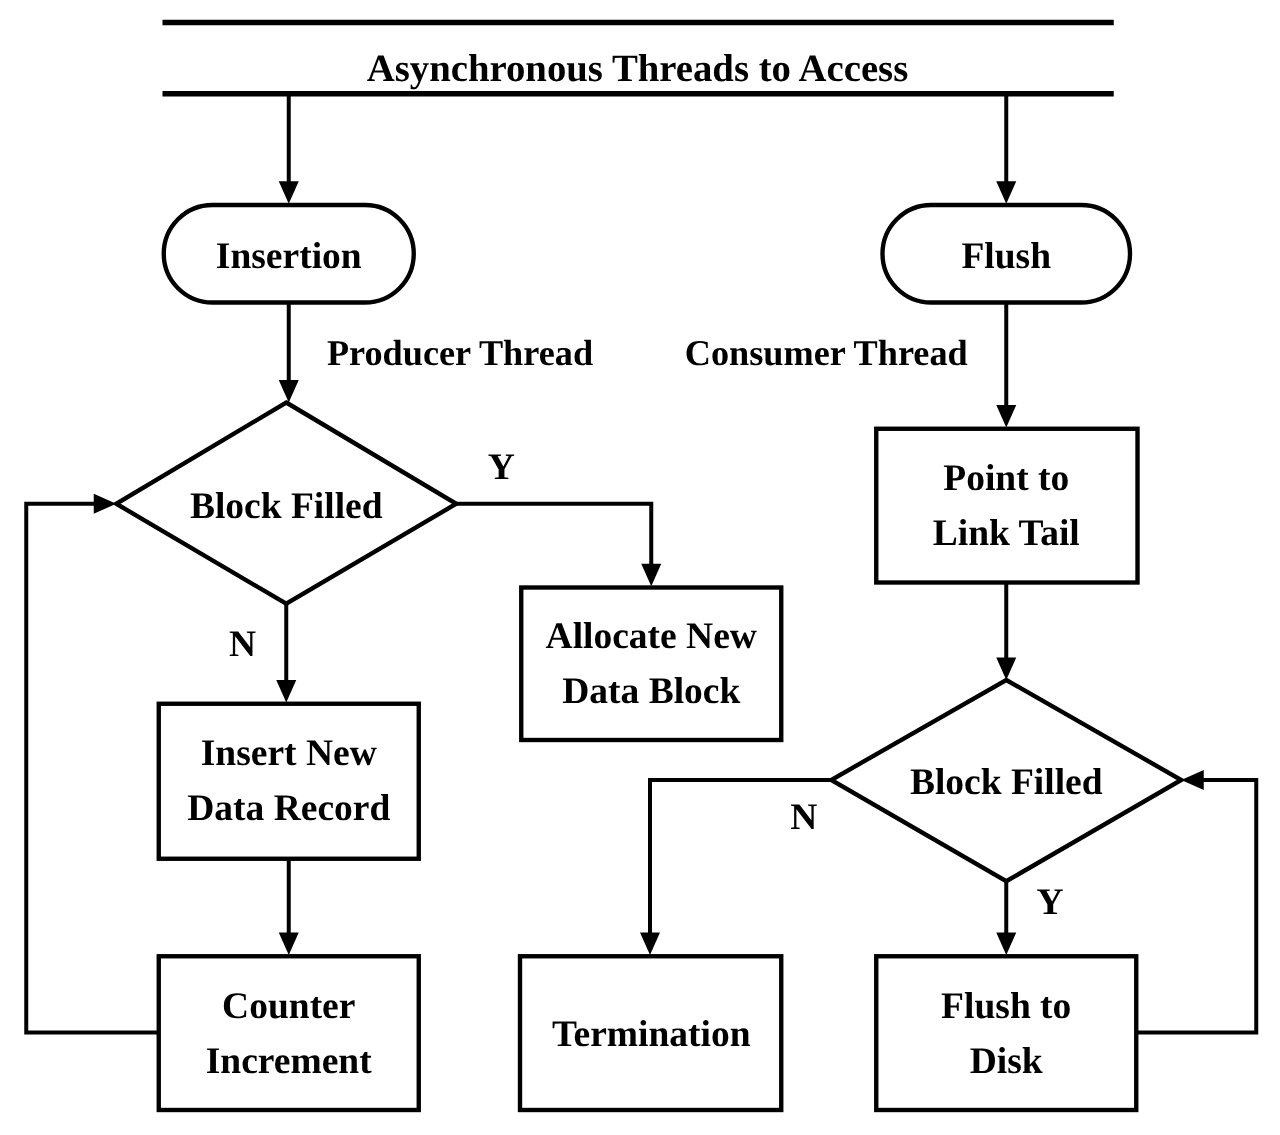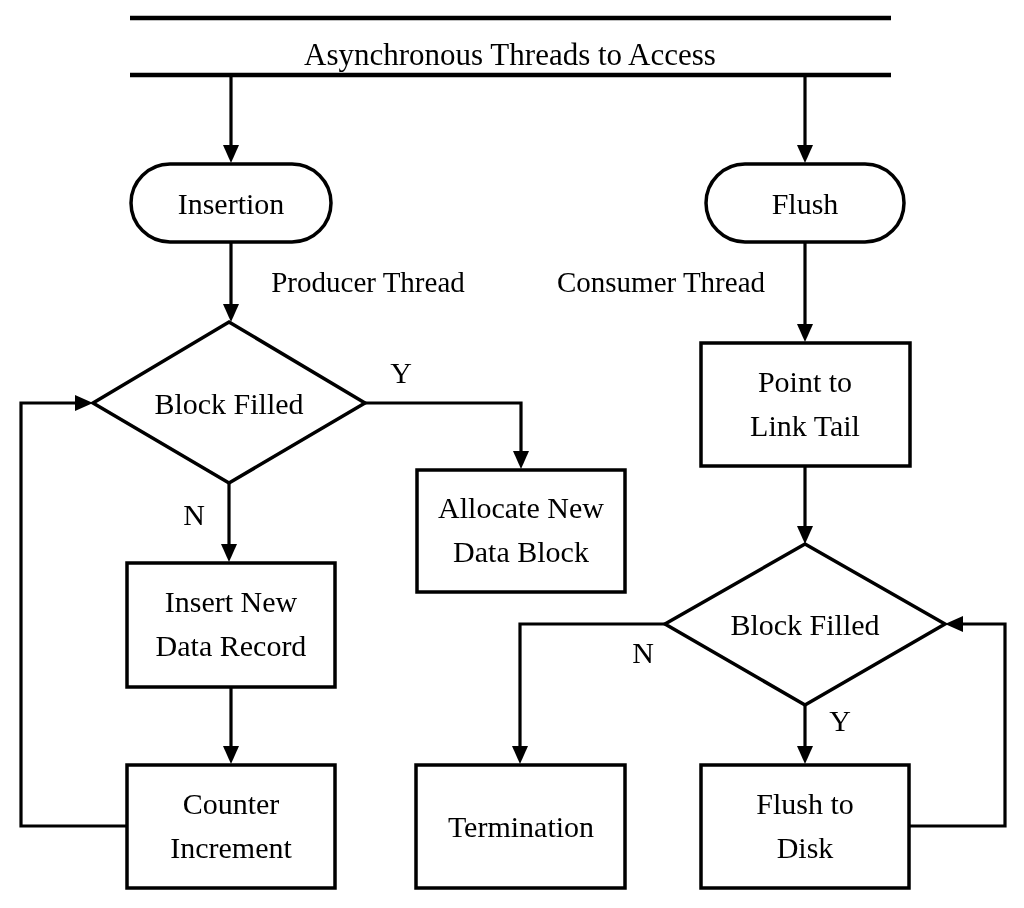--- a/index.html
+++ b/index.html
@@ -11,20 +11,21 @@
     width: 1024px;
     height: 908px;
     font-family: "Liberation Serif", "DejaVu Serif", serif;
     overflow: hidden;
   }
   #diagram-root {
     position: relative;
     width: 1024px;
     height: 908px;
     background: #ffffff;
+    font-weight: bold;
   }
   svg.flow {
     position: absolute;
     left: 0;
     top: 0;
     width: 1024px;
     height: 908px;
   }
   .node-shape {
     fill: #ffffff;

